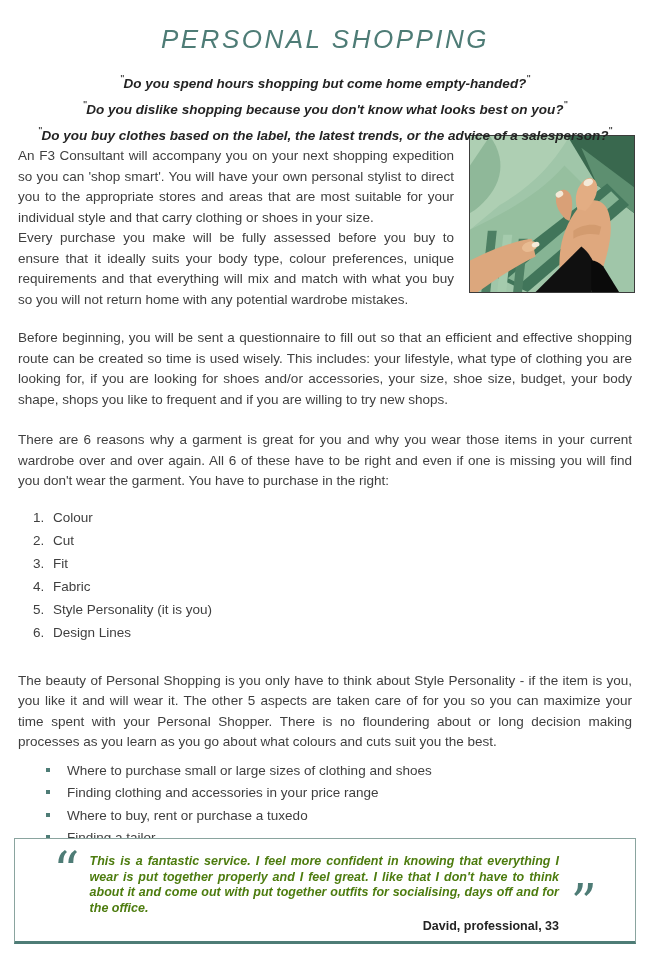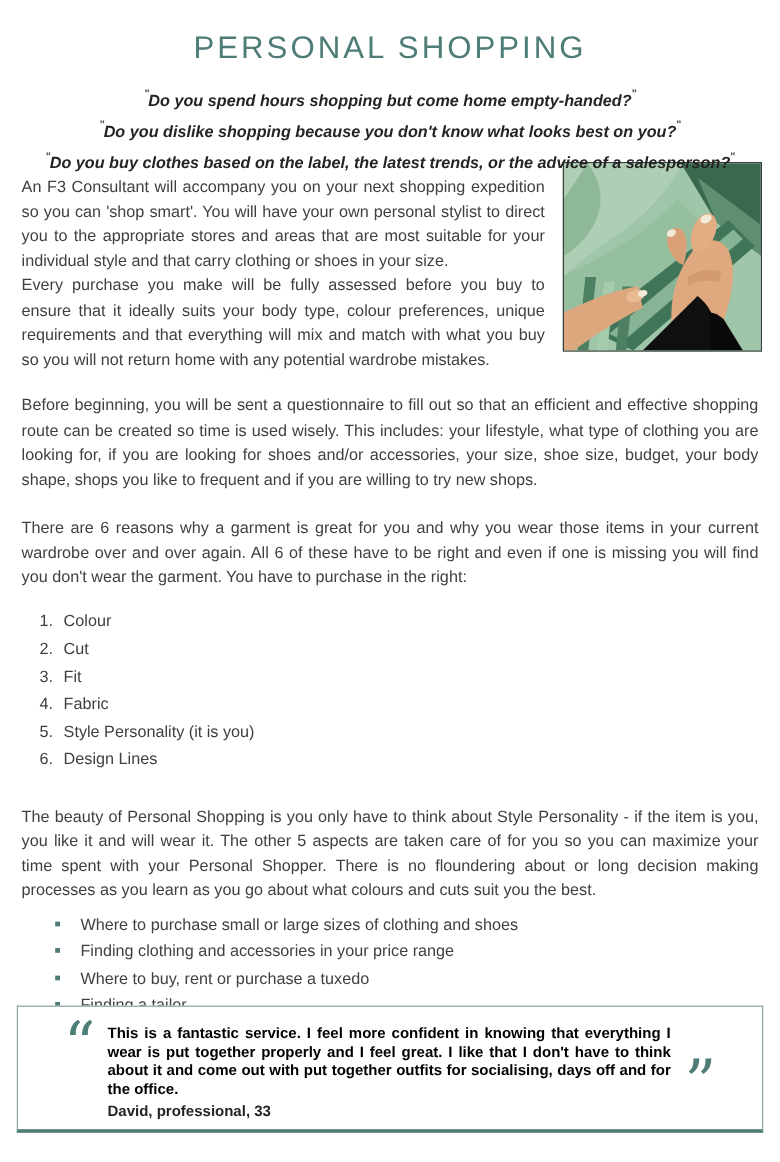--- a/index.html
+++ b/index.html
@@ -6,21 +6,21 @@
   html,body { margin:0; padding:0; background:#fff; }
   .page {
     position:relative; width:650px; height:968px; margin:0 auto;
     background:#fff; overflow:hidden;
     font-family:"Liberation Sans", sans-serif; color:var(--body);
   }
   .content { padding:0 18px; }
 
   .title {
     margin:24px 0 0 0; text-align:center; font-weight:400;
-    font-size:26px; letter-spacing:2.5px; color:var(--accent);
+    font-size:26px; letter-spacing:2.5px; color:var(--accent);font-style:italic;
   }
 
   .questions { margin-top:13px; text-align:center; }
   .question-line {
     font-size:13.5px; font-weight:bold; font-style:italic;
     line-height:21px; color:#242424;
   }
   .tick {
     font-size:9px; font-style:normal; font-weight:bold;
     color:#4a4a4a; vertical-align:7px; letter-spacing:-1px;
@@ -75,25 +75,25 @@
     font-size:52px; line-height:44px; flex:0 0 auto;
   }
   .quote-open { margin-right:10px; }
   .quote-close {
     position:absolute; right:38px; top:42px;
     font-family:"DejaVu Serif", serif; color:var(--accent);
     font-size:52px; line-height:44px;
   }
   .quote-body { flex:1; padding-top:5px; }
   .quote-text {
-    font-size:12.5px; font-weight:bold; 
-    line-height:15.5px; text-align:justify; color:#000000; margin:0;
+    font-size:12.5px; font-weight:bold; font-style:italic;
+    line-height:15.5px; text-align:justify; color:#4d7c0f; margin:0;
   }
   .quote-attrib {
-    margin-top:3px; font-size:12.5px;
+    margin-top:3px; text-align:right; font-size:12.5px;
     font-weight:bold; color:#242424;
   }
 </style>
 </head>
 <body>
 
 <div class="page">
   <div class="content">
 
     <h1 class="title">PERSONAL SHOPPING</h1>

